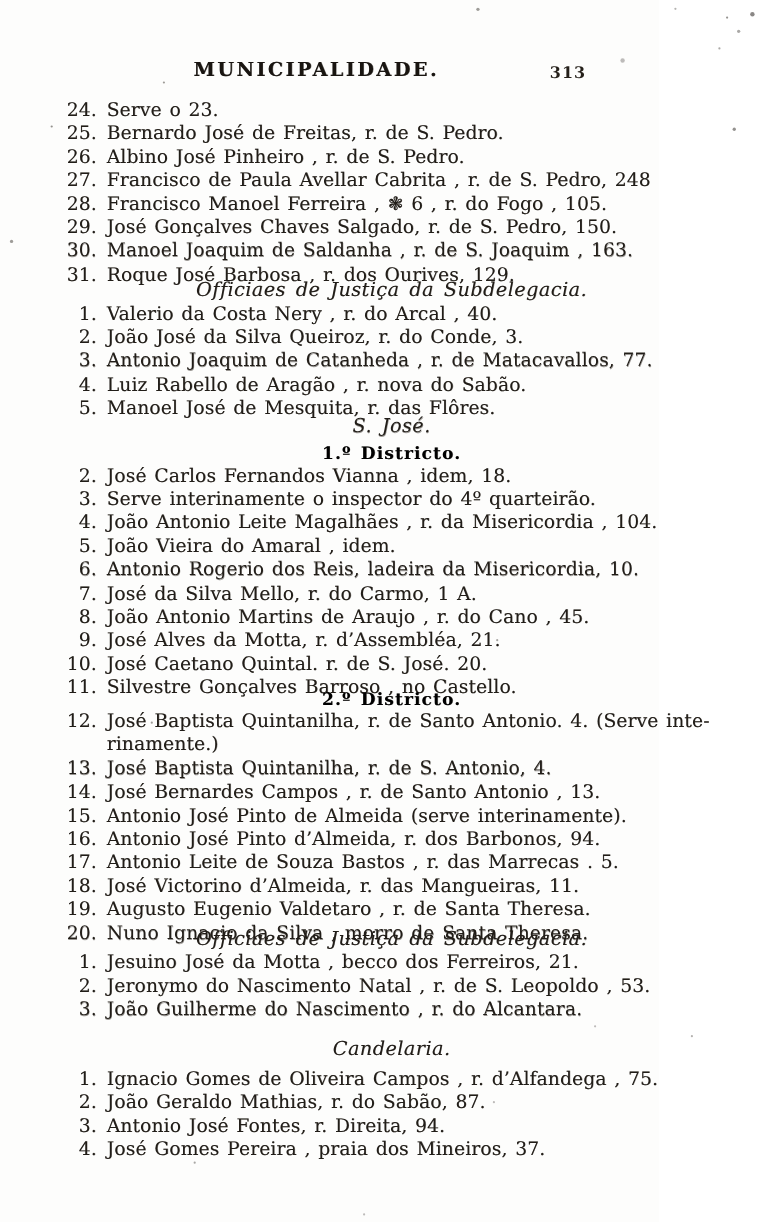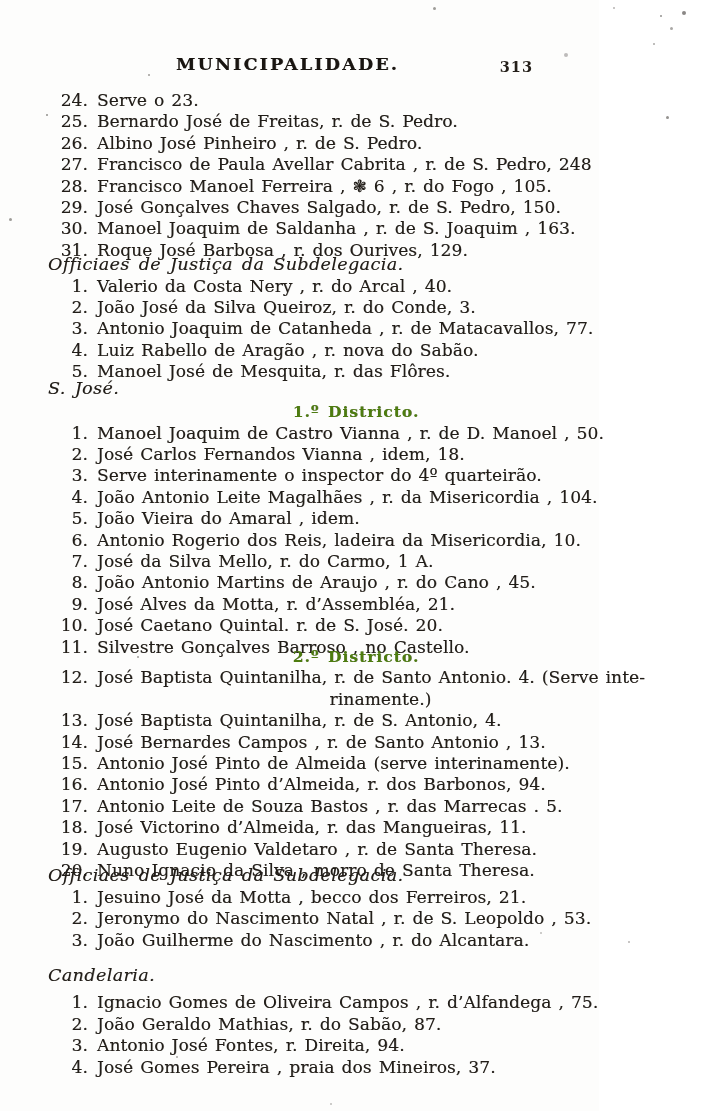--- a/index.html
+++ b/index.html
@@ -37,28 +37,28 @@
     position:absolute;top:90px;left:48px;width:616px;
     font-size:17px;line-height:21.4px;
     letter-spacing:.1px;word-spacing:1.5px;
     text-shadow:0.35px 0.25px 0 rgba(30,25,18,.45);
   }
   .entry{white-space:nowrap;}
   .entry .num{
     display:inline-block;width:40px;text-align:right;
     padding-right:9px;box-sizing:content-box;
   }
-  .entry .cont{margin-left:49px;white-space:normal;text-align:center;}
+  .entry .cont{margin-left:49px;white-space:normal;}
   .h-italic{
-    text-align:left;font-style:italic;font-size:17.5px;
+    text-align:center;font-style:italic;font-size:17.5px;
     letter-spacing:.4px;word-spacing:3px;
   }
   .h-bold{
     text-align:center;font-weight:bold;font-size:15.5px;
-    letter-spacing:1px;word-spacing:2px;color:#4d7c0f;
+    letter-spacing:1px;word-spacing:2px;color:#000000;
   }
   
   .h-0{margin-top:-7px;}
   .h-1{margin-top:-5px;}
   .h-2{margin-top:2px;}
   .h-3{margin-top:-12px;}
   .h-4{margin-top:-16px;}
   .h-5{margin-top:14px;margin-bottom:6px;}
   
   .speck{
@@ -83,21 +83,20 @@
       <div class="entry"><span class="num">30.</span><span class="txt">Manoel Joaquim de Saldanha , r. de S. Joaquim , 163.</span></div>
       <div class="entry"><span class="num">31.</span><span class="txt">Roque José Barbosa , r. dos Ourives, 129.</span></div>
       <div class="h-italic h-0">Officiaes de Justiça da Subdelegacia.</div>
       <div class="entry"><span class="num">1.</span><span class="txt">Valerio da Costa Nery , r. do Arcal , 40.</span></div>
       <div class="entry"><span class="num">2.</span><span class="txt">João José da Silva Queiroz, r. do Conde, 3.</span></div>
       <div class="entry"><span class="num">3.</span><span class="txt">Antonio Joaquim de Catanheda , r. de Matacavallos, 77.</span></div>
       <div class="entry"><span class="num">4.</span><span class="txt">Luiz Rabello de Aragão , r. nova do Sabão.</span></div>
       <div class="entry"><span class="num">5.</span><span class="txt">Manoel José de Mesquita, r. das Flôres.</span></div>
       <div class="h-italic h-1">S. José.</div>
       <div class="h-bold h-2">1.º Districto.</div>
-      <div class="entry"><span class="num">1.</span><span class="txt">Manoel Joaquim de Castro Vianna , r. de D. Manoel , 50.</span></div>
       <div class="entry"><span class="num">2.</span><span class="txt">José Carlos Fernandos Vianna , idem, 18.</span></div>
       <div class="entry"><span class="num">3.</span><span class="txt">Serve interinamente o inspector do 4º quarteirão.</span></div>
       <div class="entry"><span class="num">4.</span><span class="txt">João Antonio Leite Magalhães , r. da Misericordia , 104.</span></div>
       <div class="entry"><span class="num">5.</span><span class="txt">João Vieira do Amaral , idem.</span></div>
       <div class="entry"><span class="num">6.</span><span class="txt">Antonio Rogerio dos Reis, ladeira da Misericordia, 10.</span></div>
       <div class="entry"><span class="num">7.</span><span class="txt">José da Silva Mello, r. do Carmo, 1 A.</span></div>
       <div class="entry"><span class="num">8.</span><span class="txt">João Antonio Martins de Araujo , r. do Cano , 45.</span></div>
       <div class="entry"><span class="num">9.</span><span class="txt">José Alves da Motta, r. d’Assembléa, 21.</span></div>
       <div class="entry"><span class="num">10.</span><span class="txt">José Caetano Quintal. r. de S. José. 20.</span></div>
       <div class="entry"><span class="num">11.</span><span class="txt">Silvestre Gonçalves Barroso , no Castello.</span></div>

